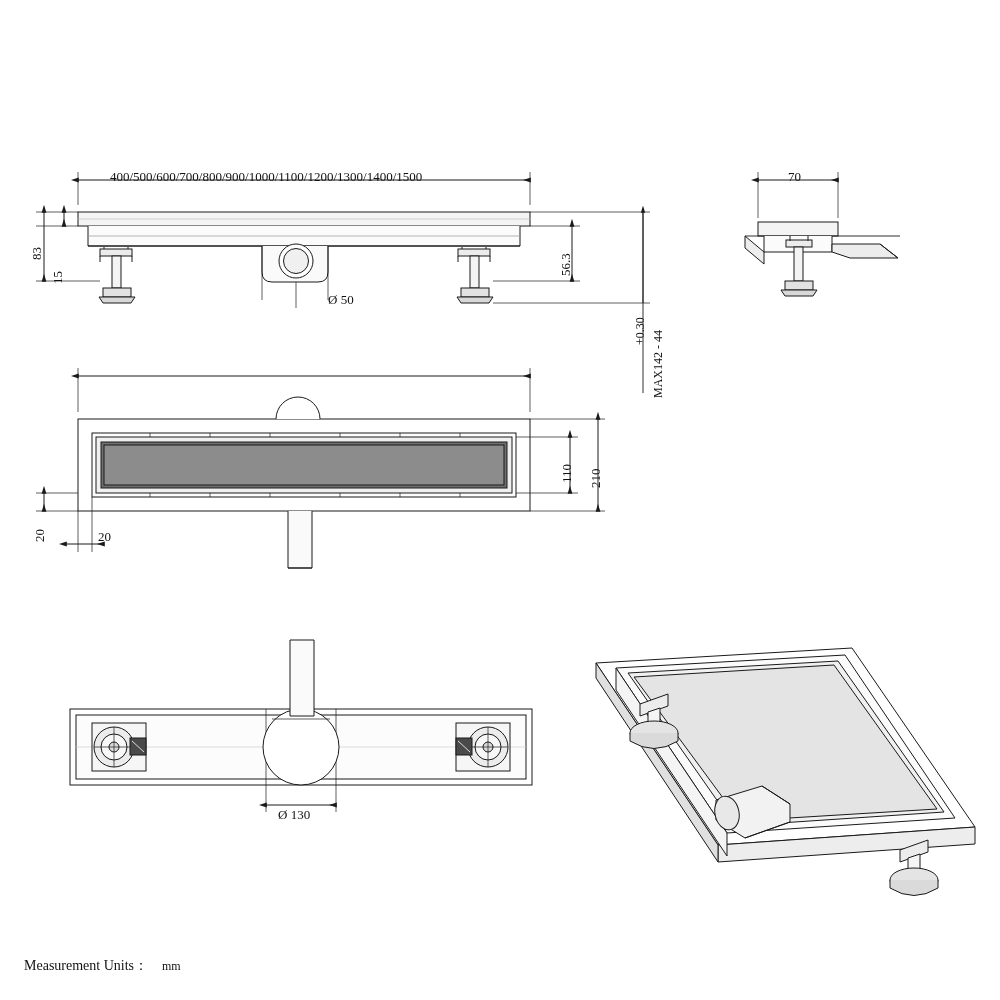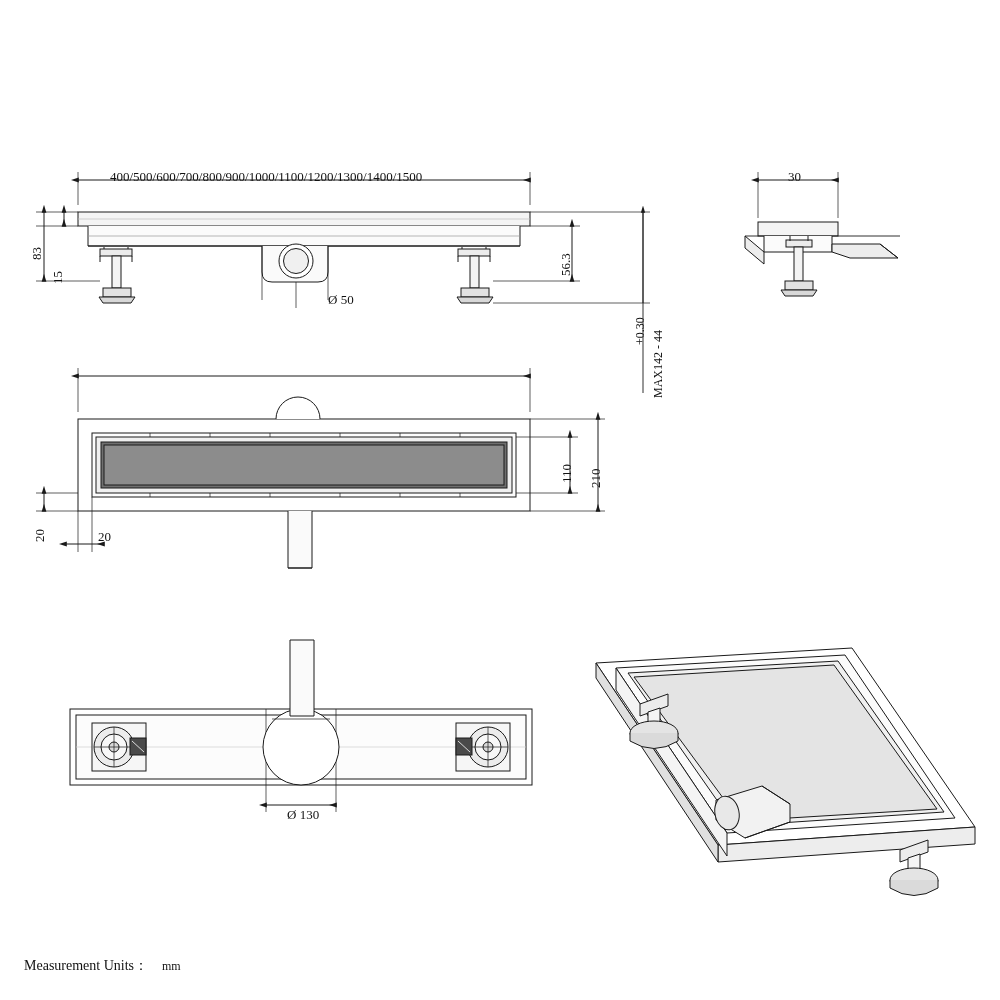--- a/index.html
+++ b/index.html
@@ -311,30 +311,30 @@
   <div class="lbl rot90" style="left:51px; top:284px;">15</div>
 
   <div class="lbl rot90" style="left:559px; top:276px;">56.3</div>
 
   <div class="lbl" style="left:328px; top:293px;">Ø 50</div>
 
   <div class="lbl rot90" style="left:652px; top:398px; font-size:12px;">MAX142 - 44</div>
 
   <div class="lbl rot90" style="left:634px; top:345px; font-size:12px;">+0.30</div>
 
-  <div class="lbl" style="left:788px; top:170px;">30</div>
+  <div class="lbl" style="left:788px; top:170px;">70</div>
 
 
   <div class="lbl rot90" style="left:560px; top:483px;">110</div>
 
   <div class="lbl rot90" style="left:589px; top:488px;">210</div>
 
   <div class="lbl rot90" style="left:33px; top:542px;">20</div>
 
   <div class="lbl" style="left:98px; top:530px;">20</div>
 
-  <div class="lbl" style="left:278px; top:808px;margin-left:9px;">Ø 130</div>
+  <div class="lbl" style="left:278px; top:808px;">Ø 130</div>
 
   <div class="footer">
     <span>Measurement Units：</span><span class="units">mm</span>
   </div>
 
 </div>
 
 </body></html>

